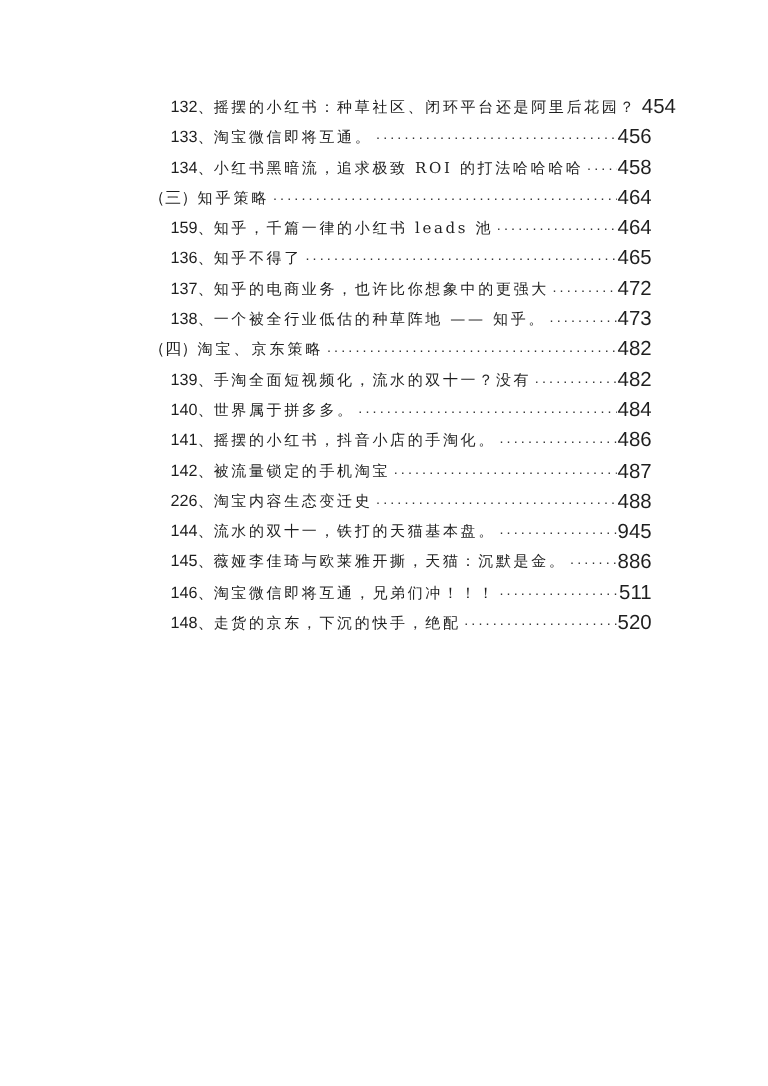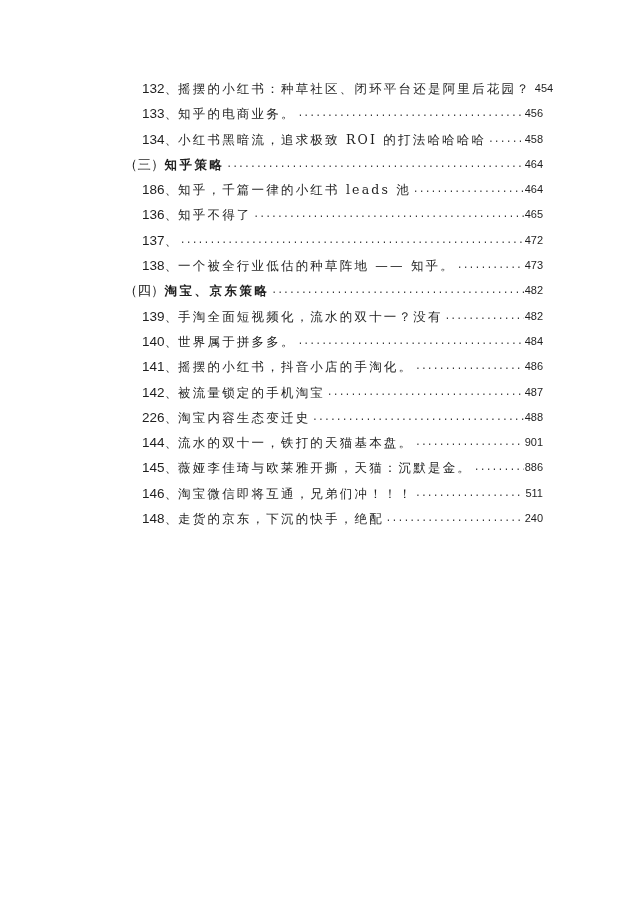--- a/index.html
+++ b/index.html
@@ -44,85 +44,85 @@
       flex: 0 0 auto;
     }
     .title {
       flex: 0 0 auto;
       letter-spacing: 2.2px;
       font-size: 12.5px;
       margin-top: 16px;
     }
     .section .title {
       letter-spacing: 2.5px;
-      font-weight: bold;
     }
     .leader {
       flex: 1 1 auto;
       overflow: hidden;
       margin: 0 1px 0 3px;
       font-family: "Liberation Sans", sans-serif;
       font-size: 12px;
       letter-spacing: 2.6px;
       color: #333;
       position: relative;
       top: -1px;
     }
     .leader::before {
       content: "..............................................................................................................................";
     }
     .page {
       flex: 0 0 auto;
       font-family: "Liberation Sans", "DejaVu Sans", sans-serif;
-      font-size: 11px;
+      font-size: 17px;
       text-align: right;
     }
   </style>
 </head>
 <body>
 
 <div class="toc">
   <div class="toc-row entry">
     <span class="num">132、</span>
     <span class="title">摇摆的小红书：种草社区、闭环平台还是阿里后花园？</span>
     <span class="leader"></span>
     <span class="page">454</span>
   </div>
   <div class="toc-row entry">
     <span class="num">133、</span>
-    <span class="title">知乎的电商业务。</span>
+    <span class="title">淘宝微信即将互通。</span>
     <span class="leader"></span>
     <span class="page">456</span>
   </div>
   <div class="toc-row entry">
     <span class="num">134、</span>
     <span class="title">小红书黑暗流，追求极致 ROI 的打法哈哈哈哈</span>
     <span class="leader"></span>
     <span class="page">458</span>
   </div>
   <div class="toc-row section">
     <span class="num">（三）</span>
     <span class="title"> 知乎策略</span>
     <span class="leader"></span>
     <span class="page">464</span>
   </div>
   <div class="toc-row entry">
-    <span class="num">186、</span>
+    <span class="num">159、</span>
     <span class="title">知乎，千篇一律的小红书 leads 池</span>
     <span class="leader"></span>
     <span class="page">464</span>
   </div>
   <div class="toc-row entry">
     <span class="num">136、</span>
     <span class="title">知乎不得了</span>
     <span class="leader"></span>
     <span class="page">465</span>
   </div>
   <div class="toc-row entry">
     <span class="num">137、</span>
+    <span class="title">知乎的电商业务，也许比你想象中的更强大</span>
     <span class="leader"></span>
     <span class="page">472</span>
   </div>
   <div class="toc-row entry">
     <span class="num">138、</span>
     <span class="title">一个被全行业低估的种草阵地 —— 知乎。</span>
     <span class="leader"></span>
     <span class="page">473</span>
   </div>
   <div class="toc-row section">
@@ -158,33 +158,33 @@
   <div class="toc-row entry">
     <span class="num">226、</span>
     <span class="title">淘宝内容生态变迁史</span>
     <span class="leader"></span>
     <span class="page">488</span>
   </div>
   <div class="toc-row entry">
     <span class="num">144、</span>
     <span class="title">流水的双十一，铁打的天猫基本盘。</span>
     <span class="leader"></span>
-    <span class="page">901</span>
+    <span class="page">945</span>
   </div>
   <div class="toc-row entry">
     <span class="num">145、</span>
     <span class="title">薇娅李佳琦与欧莱雅开撕，天猫：沉默是金。</span>
     <span class="leader"></span>
     <span class="page">886</span>
   </div>
   <div class="toc-row entry">
     <span class="num">146、</span>
     <span class="title">淘宝微信即将互通，兄弟们冲！！！</span>
     <span class="leader"></span>
     <span class="page">511</span>
   </div>
   <div class="toc-row entry">
     <span class="num">148、</span>
     <span class="title">走货的京东，下沉的快手，绝配</span>
     <span class="leader"></span>
-    <span class="page">240</span>
+    <span class="page">520</span>
   </div>
 </div>
 
 </body></html>

